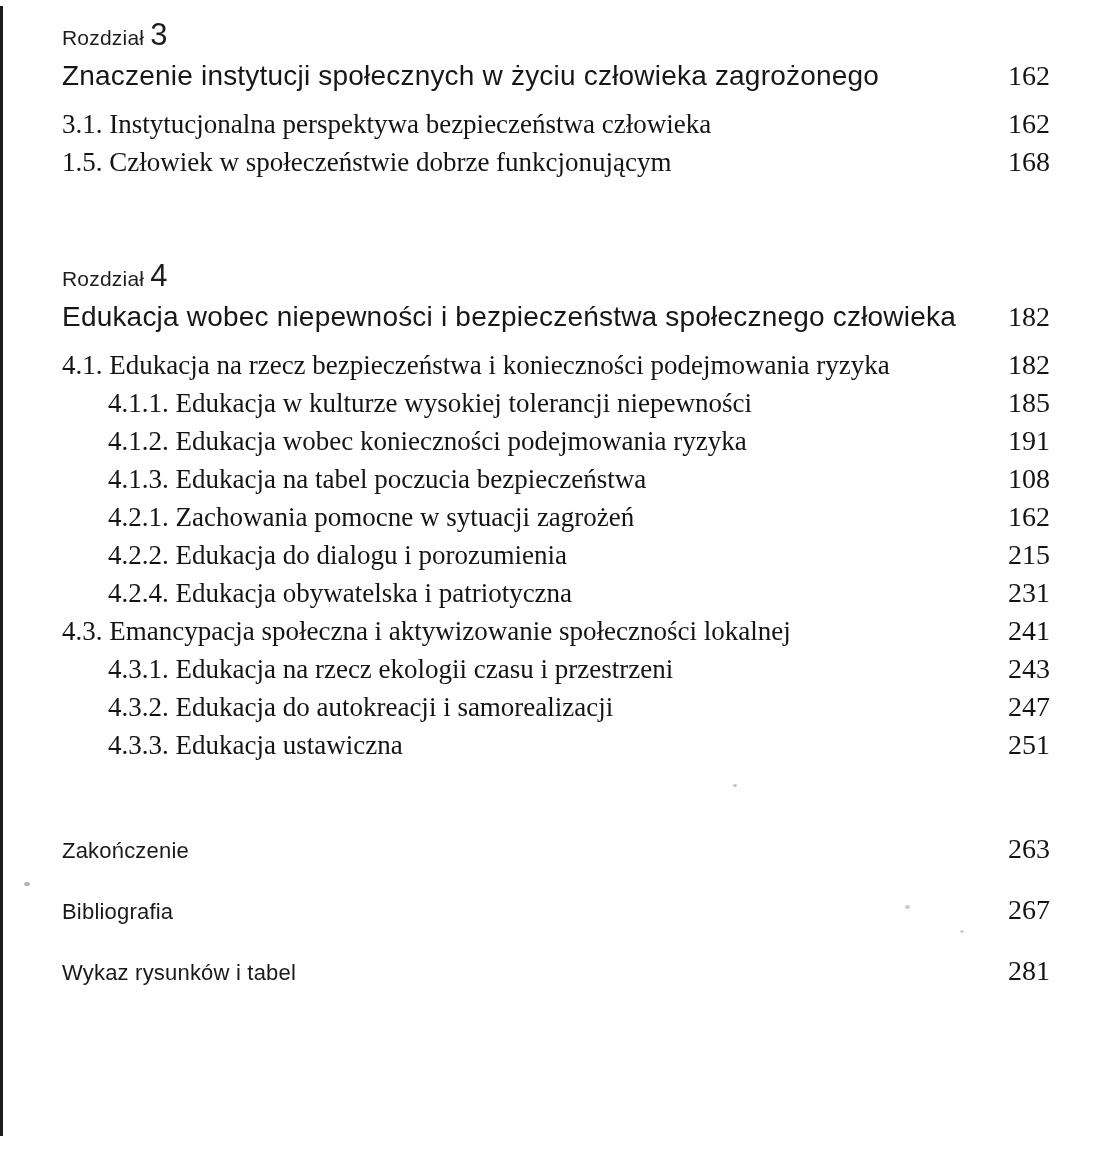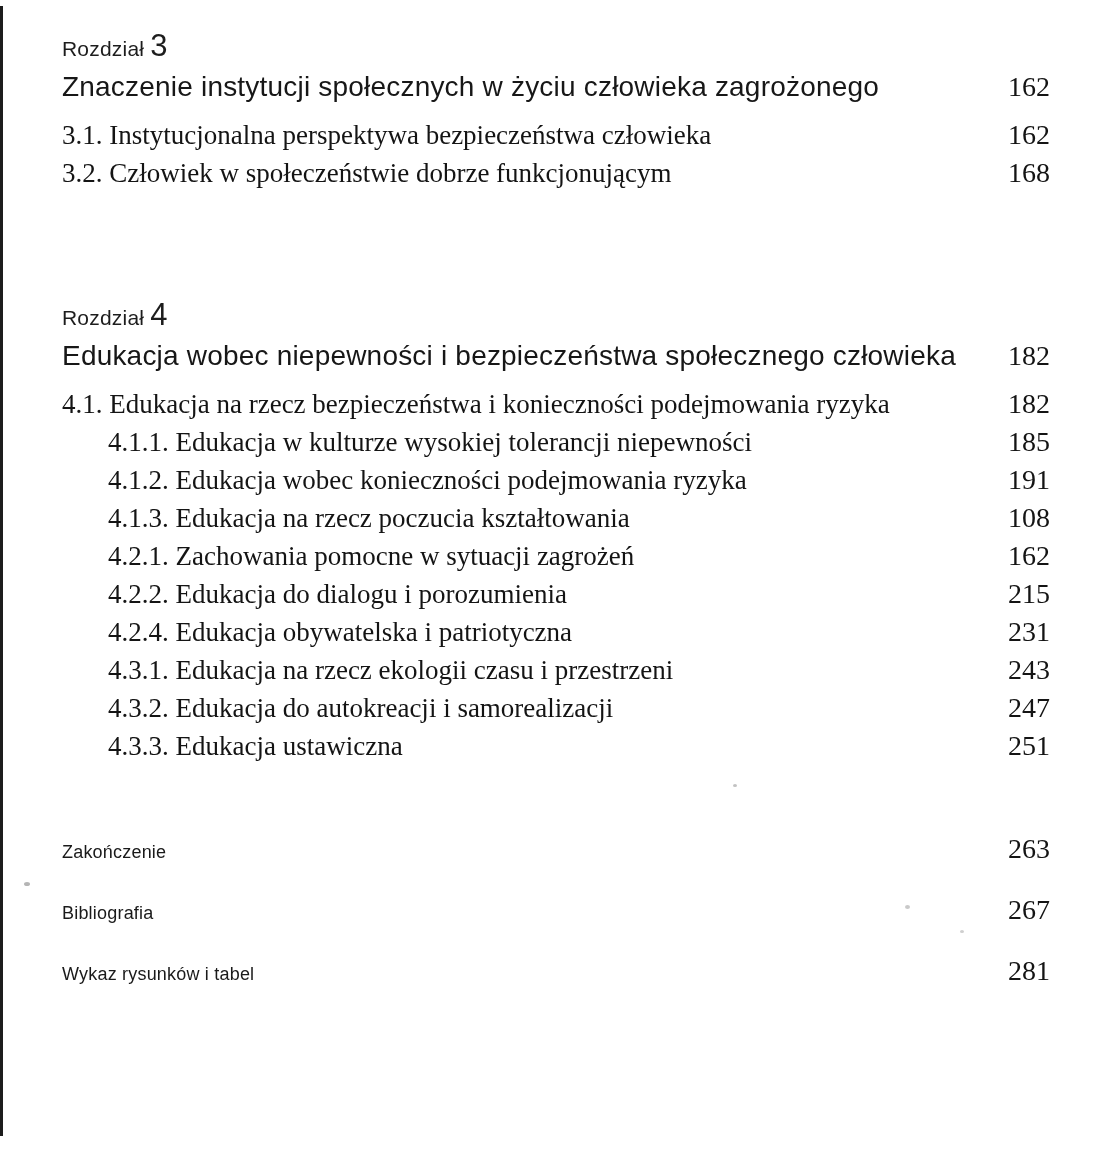--- a/index.html
+++ b/index.html
@@ -49,28 +49,28 @@
   }
 
   .entries { margin-top:10px; }
   .entry .txt {
     font-size:27px; line-height:38px;
     font-family:"Liberation Serif", serif;
     color:#141414;
   }
   .entry.l2 .txt { padding-left:46px; }
 
-  .sec3 { padding-top:31px; }
-  .sec4 { margin-top:108px; }
+  .sec3 { padding-top:20px; }
+  .sec4 { margin-top:80px; }
 
   .backmatter { margin-top:68px; }
   .back-row { margin-bottom:23px; }
   .back-row .txt {
     font-family:"Liberation Sans", sans-serif;
-    font-size:18px; line-height:38px; color:#1a1a1a;
+    font-size:22px; line-height:38px; color:#1a1a1a;
     letter-spacing:0.2px;
   }
 </style>
 </head>
 <body>
 
 <div class="page">
   <div class="scan-bar"></div>
   <div class="speck s1"></div>
   <div class="speck s2"></div>
@@ -87,21 +87,21 @@
       <div class="row chapter-title-row">
         <span class="txt">Znaczenie instytucji społecznych w życiu człowieka zagrożonego</span>
         <span class="pg">162</span>
       </div>
       <div class="entries">
         <div class="row entry l1">
           <span class="txt">3.1. Instytucjonalna perspektywa bezpieczeństwa człowieka</span>
           <span class="pg">162</span>
         </div>
         <div class="row entry l1">
-          <span class="txt">3.2. Człowiek w społeczeństwie dobrze funkcjonującym</span>
+          <span class="txt">1.5. Człowiek w społeczeństwie dobrze funkcjonującym</span>
           <span class="pg">168</span>
         </div>
       </div>
     </section>
 
     <section class="sec4">
       <div class="chapter-label">
         <span>Rozdział</span>
         <span class="num">4</span>
       </div>
@@ -116,34 +116,38 @@
         </div>
         <div class="row entry l2">
           <span class="txt">4.1.1. Edukacja w kulturze wysokiej tolerancji niepewności</span>
           <span class="pg">185</span>
         </div>
         <div class="row entry l2">
           <span class="txt">4.1.2. Edukacja wobec konieczności podejmowania ryzyka</span>
           <span class="pg">191</span>
         </div>
         <div class="row entry l2">
-          <span class="txt">4.1.3. Edukacja na rzecz poczucia kształtowania</span>
+          <span class="txt">4.1.3. Edukacja na tabel poczucia bezpieczeństwa</span>
           <span class="pg">108</span>
         </div>
         <div class="row entry l2">
           <span class="txt">4.2.1. Zachowania pomocne w sytuacji zagrożeń</span>
           <span class="pg">162</span>
         </div>
         <div class="row entry l2">
           <span class="txt">4.2.2. Edukacja do dialogu i porozumienia</span>
           <span class="pg">215</span>
         </div>
         <div class="row entry l2">
           <span class="txt">4.2.4. Edukacja obywatelska i patriotyczna</span>
           <span class="pg">231</span>
+        </div>
+        <div class="row entry l1">
+          <span class="txt">4.3. Emancypacja społeczna i aktywizowanie społeczności lokalnej</span>
+          <span class="pg">241</span>
         </div>
         <div class="row entry l2">
           <span class="txt">4.3.1. Edukacja na rzecz ekologii czasu i przestrzeni</span>
           <span class="pg">243</span>
         </div>
         <div class="row entry l2">
           <span class="txt">4.3.2. Edukacja do autokreacji i samorealizacji</span>
           <span class="pg">247</span>
         </div>
         <div class="row entry l2">

